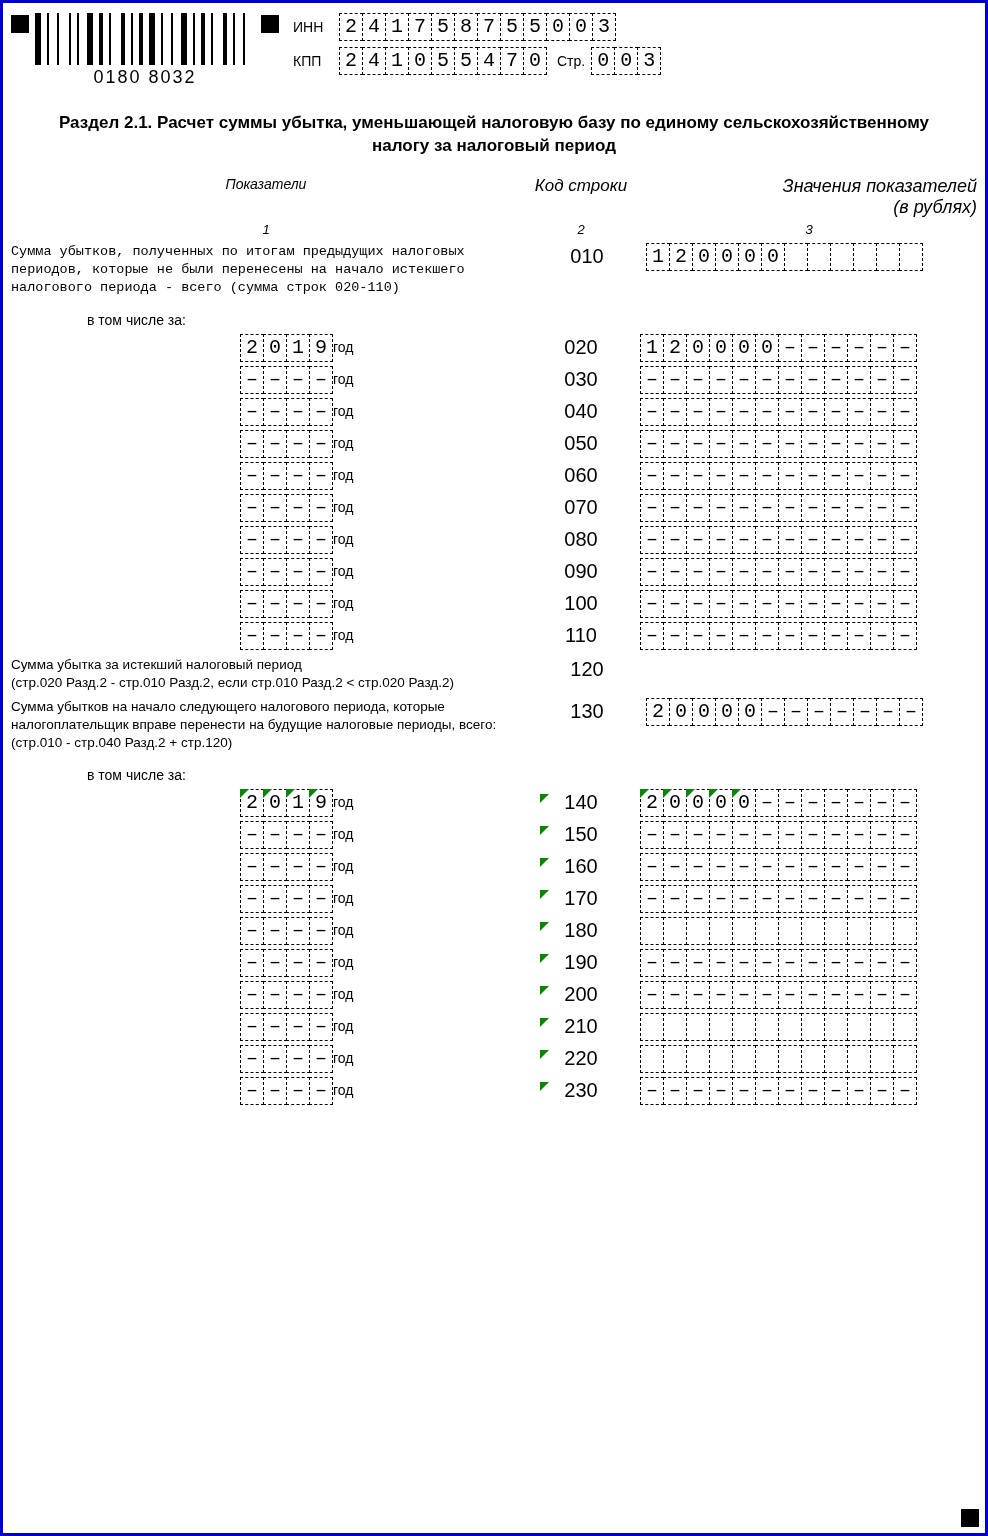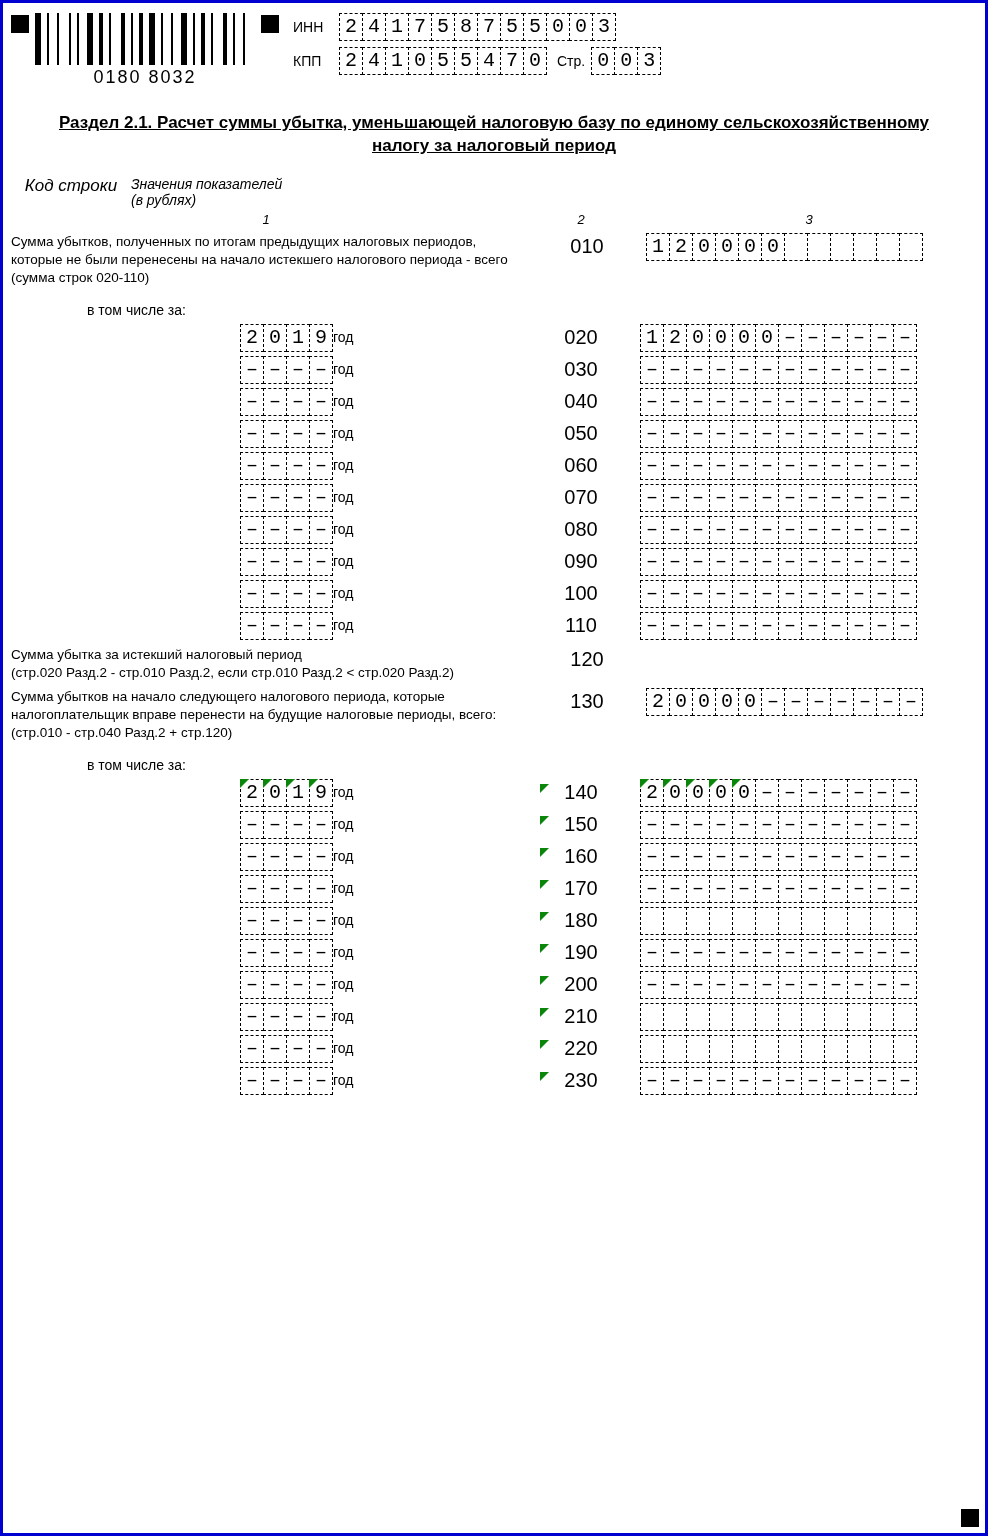--- a/index.html
+++ b/index.html
@@ -11,25 +11,25 @@
   .barcode{display:flex;height:52px;align-items:flex-end;}
   .barcode span{display:inline-block;background:#000;height:100%;}
   .bc-num{font-family:Arial;font-size:18px;letter-spacing:2px;margin-top:2px;}
   .ids{margin-left:14px;}
   .idrow{display:flex;align-items:center;margin-bottom:6px;}
   .idlbl{width:46px;font-size:14px;}
   .cells{display:flex;}
   .cell{box-sizing:border-box;width:24px;height:28px;border:1px dashed #000;margin-left:-1px;display:flex;align-items:center;justify-content:center;font-family:'Courier New',monospace;font-size:20px;line-height:1;}
   .cells .cell:first-child{margin-left:0;}
   .strl{margin:0 6px 0 10px;font-size:14px;}
-  .title{margin:24px 30px 0 30px;text-align:center;font-weight:bold;font-size:17px;line-height:1.35;text-decoration:underline;}
+  .title{margin:24px 30px 0 30px;text-align:center;font-weight:bold;font-size:17px;line-height:1.35;}
   .colhdrs{display:flex;margin-top:18px;align-items:flex-start;}
   .ch1{width:510px;text-align:center;font-style:italic;font-size:14px;}
   .ch2{width:120px;text-align:center;font-style:italic;font-size:17px;}
-  .ch3{flex:1;text-align:left;font-style:italic;font-size:14px;}
+  .ch3{flex:1;text-align:right;font-style:italic;font-size:18px;}
   .colnums{display:flex;margin-top:4px;}
   .cn{font-style:italic;font-size:13px;text-align:center;}
   .rows{margin-top:6px;}
   .row{display:flex;align-items:flex-start;margin-top:6px;}
   .c1{width:510px;font-size:13.5px;line-height:1.35;padding-right:6px;}
   .c2{width:120px;text-align:center;font-size:20px;padding-top:2px;}
   .c3{flex:1;display:flex;align-items:center;}
   .sub{margin:14px 0 6px 76px;font-size:14px;}
   .row.year{margin-top:4px;align-items:center;}
   .row.year .c1{display:flex;align-items:center;justify-content:flex-start;padding-left:230px;box-sizing:border-box;}
@@ -136,33 +136,34 @@
             <div class="cell">0</div>
             <div class="cell">3</div>
           </div>
       </div>
     </div>
   </div>
 
   <div class="title">Раздел 2.1. Расчет суммы убытка, уменьшающей налоговую базу по единому сельскохозяйственному налогу за налоговый период</div>
 
   <div class="colhdrs">
+    <div class="ch1">Показатели</div>
     <div class="ch2">Код строки</div>
     <div class="ch3"><span style="white-space:pre-line">Значения показателей
 (в рублях)</span></div>
   </div>
   <div class="colnums">
     <div class="cn" style="width:510px">1</div>
     <div class="cn" style="width:120px">2</div>
     <div class="cn" style="flex:1">3</div>
   </div>
 
   <div class="rows" id="rows">
       <div class="row">
-        <div class="c1" style="white-space: pre-line;">Сумма убытков, полученных по итогам предыдущих налоговых периодов, которые не были перенесены на начало истекшего налогового периода - всего (сумма строк 020-110)</div>
+        <div class="c1" style="white-space: pre-line; font-family: Liberation Mono, monospace;">Сумма убытков, полученных по итогам предыдущих налоговых периодов, которые не были перенесены на начало истекшего налогового периода - всего (сумма строк 020-110)</div>
         <div class="c2">010</div>
         <div class="c3">
           <div class="vcells">
             <div class="cell">1</div>
             <div class="cell">2</div>
             <div class="cell">0</div>
             <div class="cell">0</div>
             <div class="cell">0</div>
             <div class="cell">0</div>
             <div class="cell"></div>

